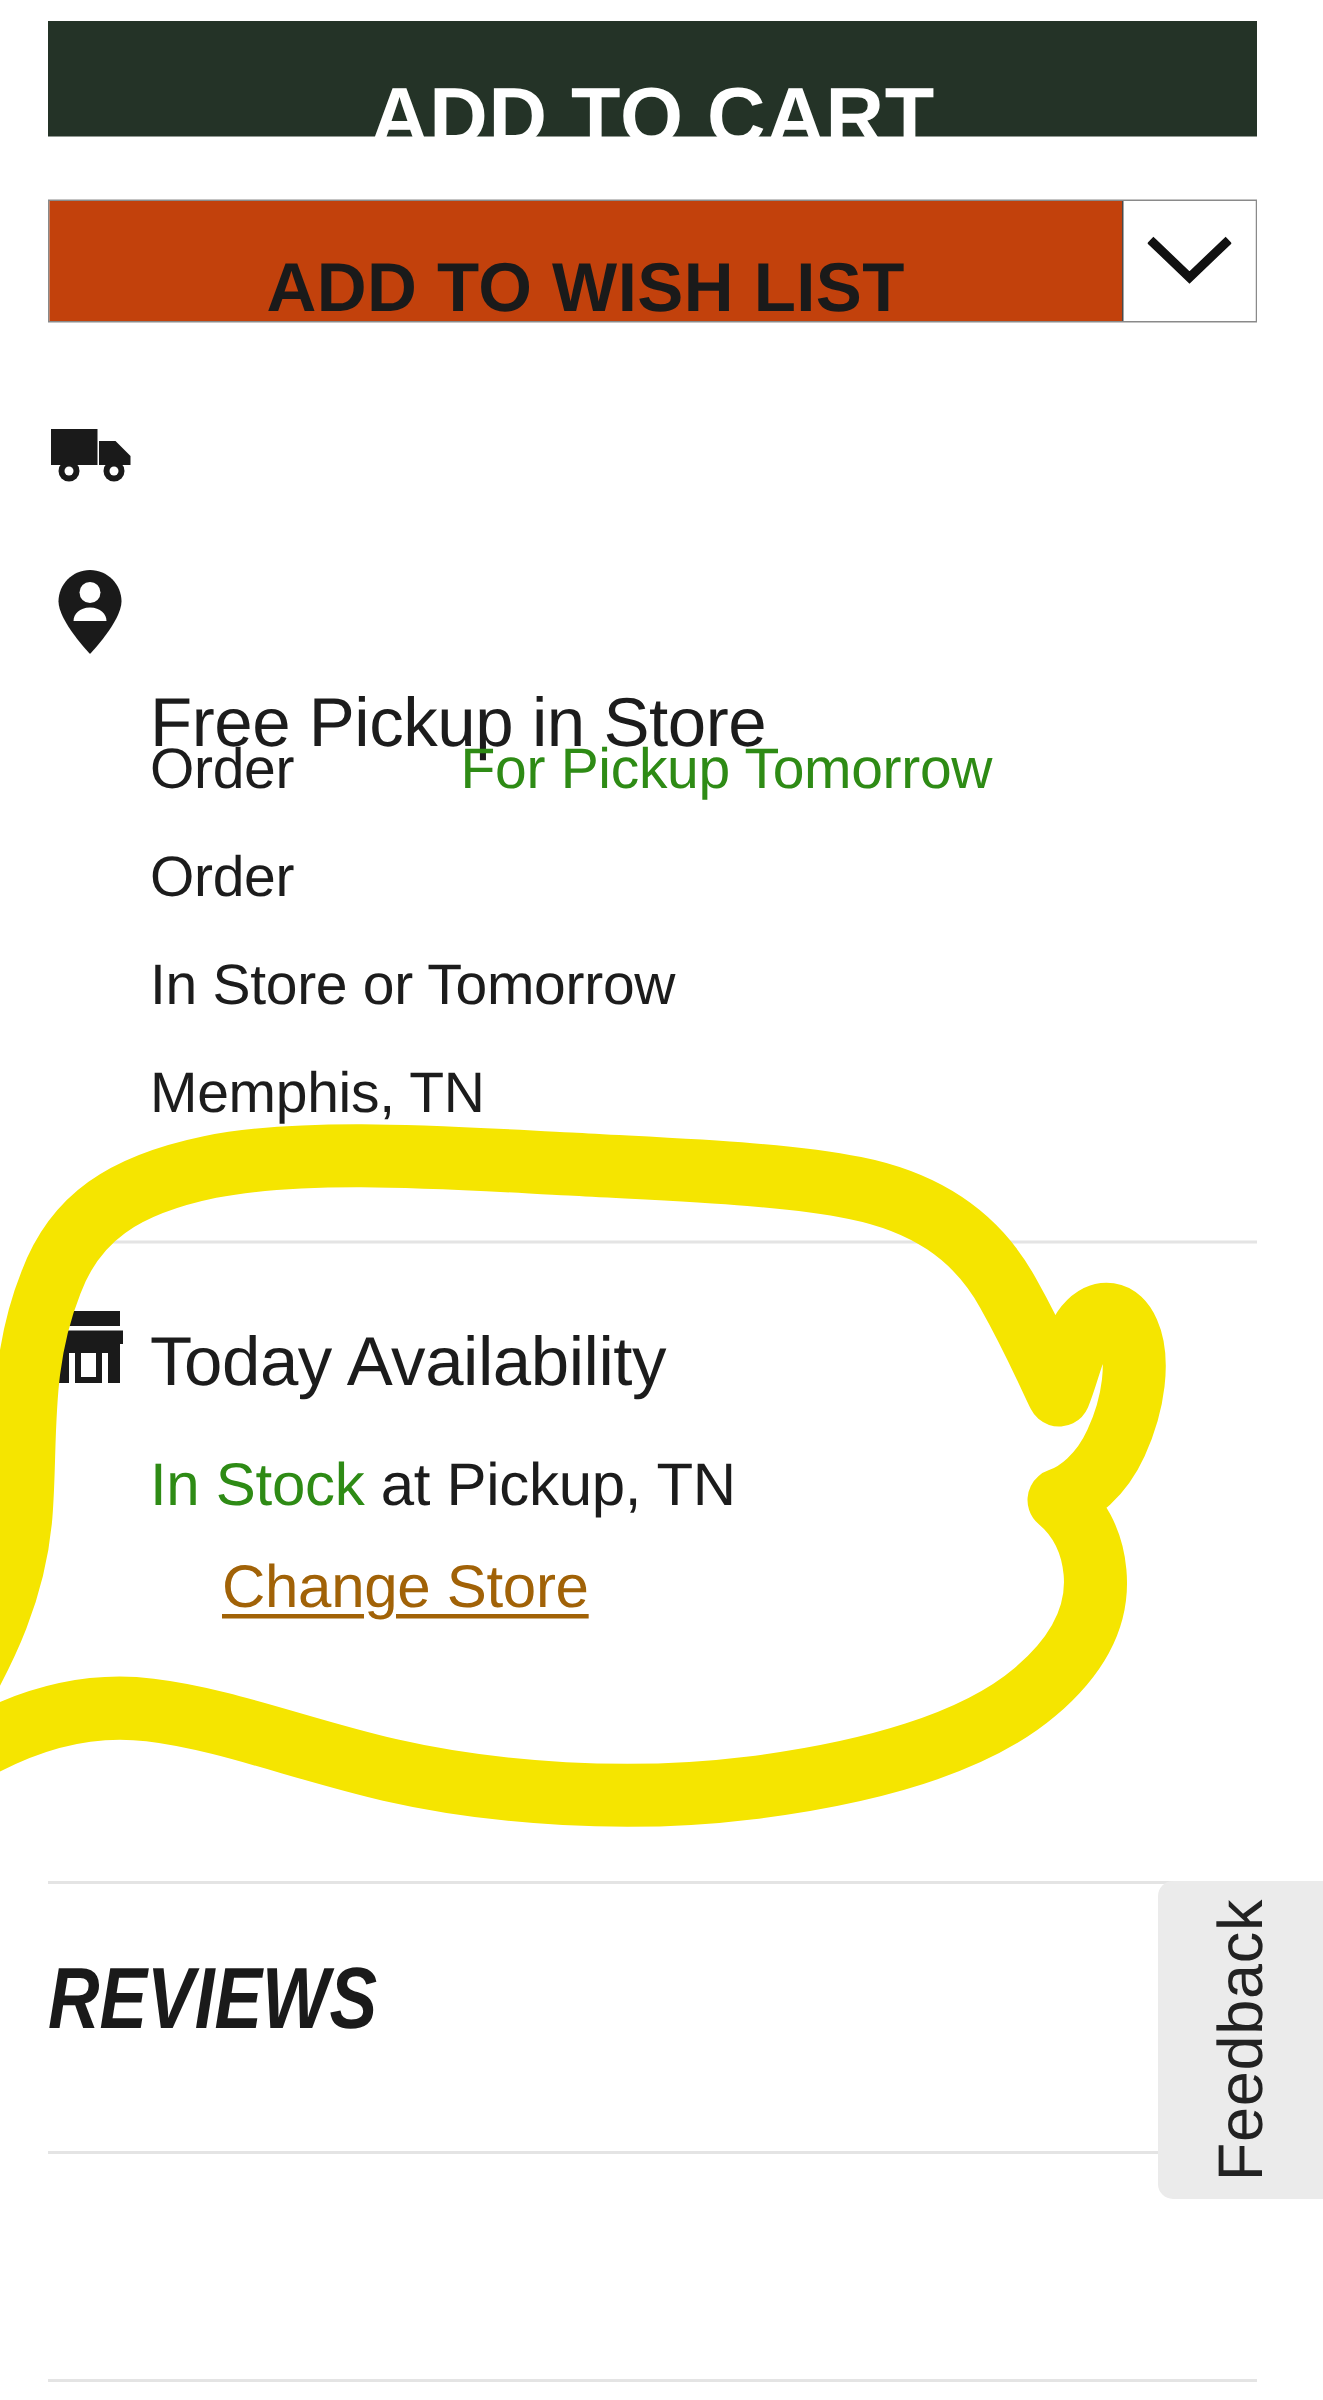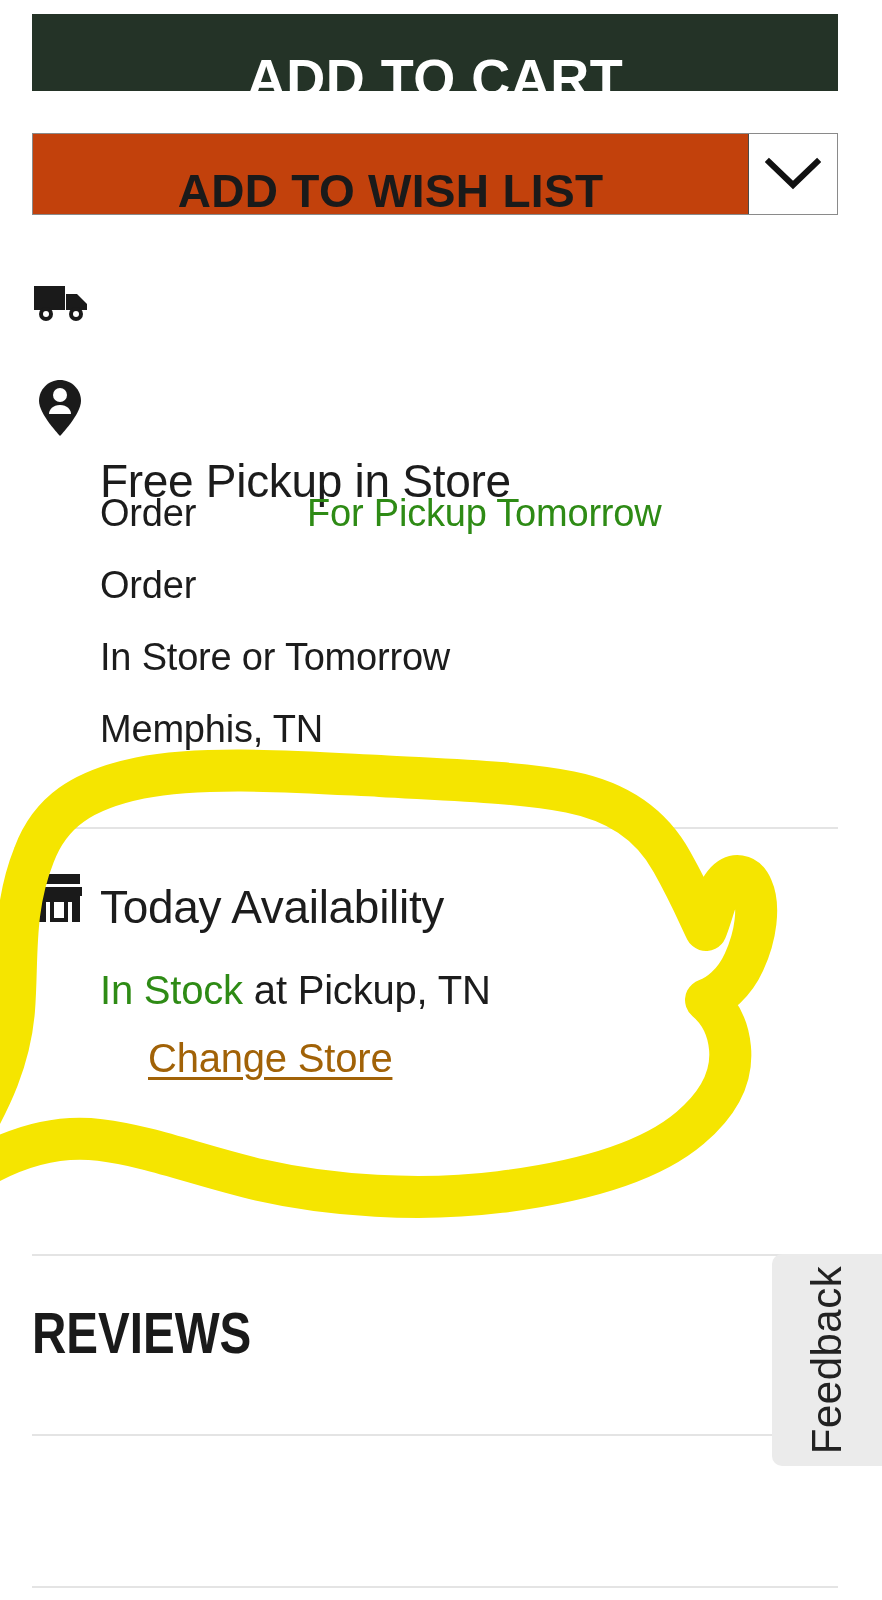--- a/index.html
+++ b/index.html
@@ -204,21 +204,21 @@
     font-family: "Liberation Sans Narrow", "Liberation Sans", sans-serif;
     font-size: 58px;
     font-weight: 700;
     color: #1a1a1a;
     letter-spacing: 0px;
     line-height: 1;
     transform: scaleX(0.82);
     transform-origin: left center;
     white-space: nowrap;
   }
-  .sec-reviews { top: 1288px; height: 90px; }
+  .sec-reviews { top: 1288px; height: 90px; font-style: italic; }
   .sec-qa { top: 1444px; height: 90px; }
   .sec-qa .chev { margin-right: 36px; display: flex; align-items: center; }
 
   
   .feedback-tab {
     position: absolute;
     right: 0;
     top: 1254px;
     width: 110px;
     height: 212px;

